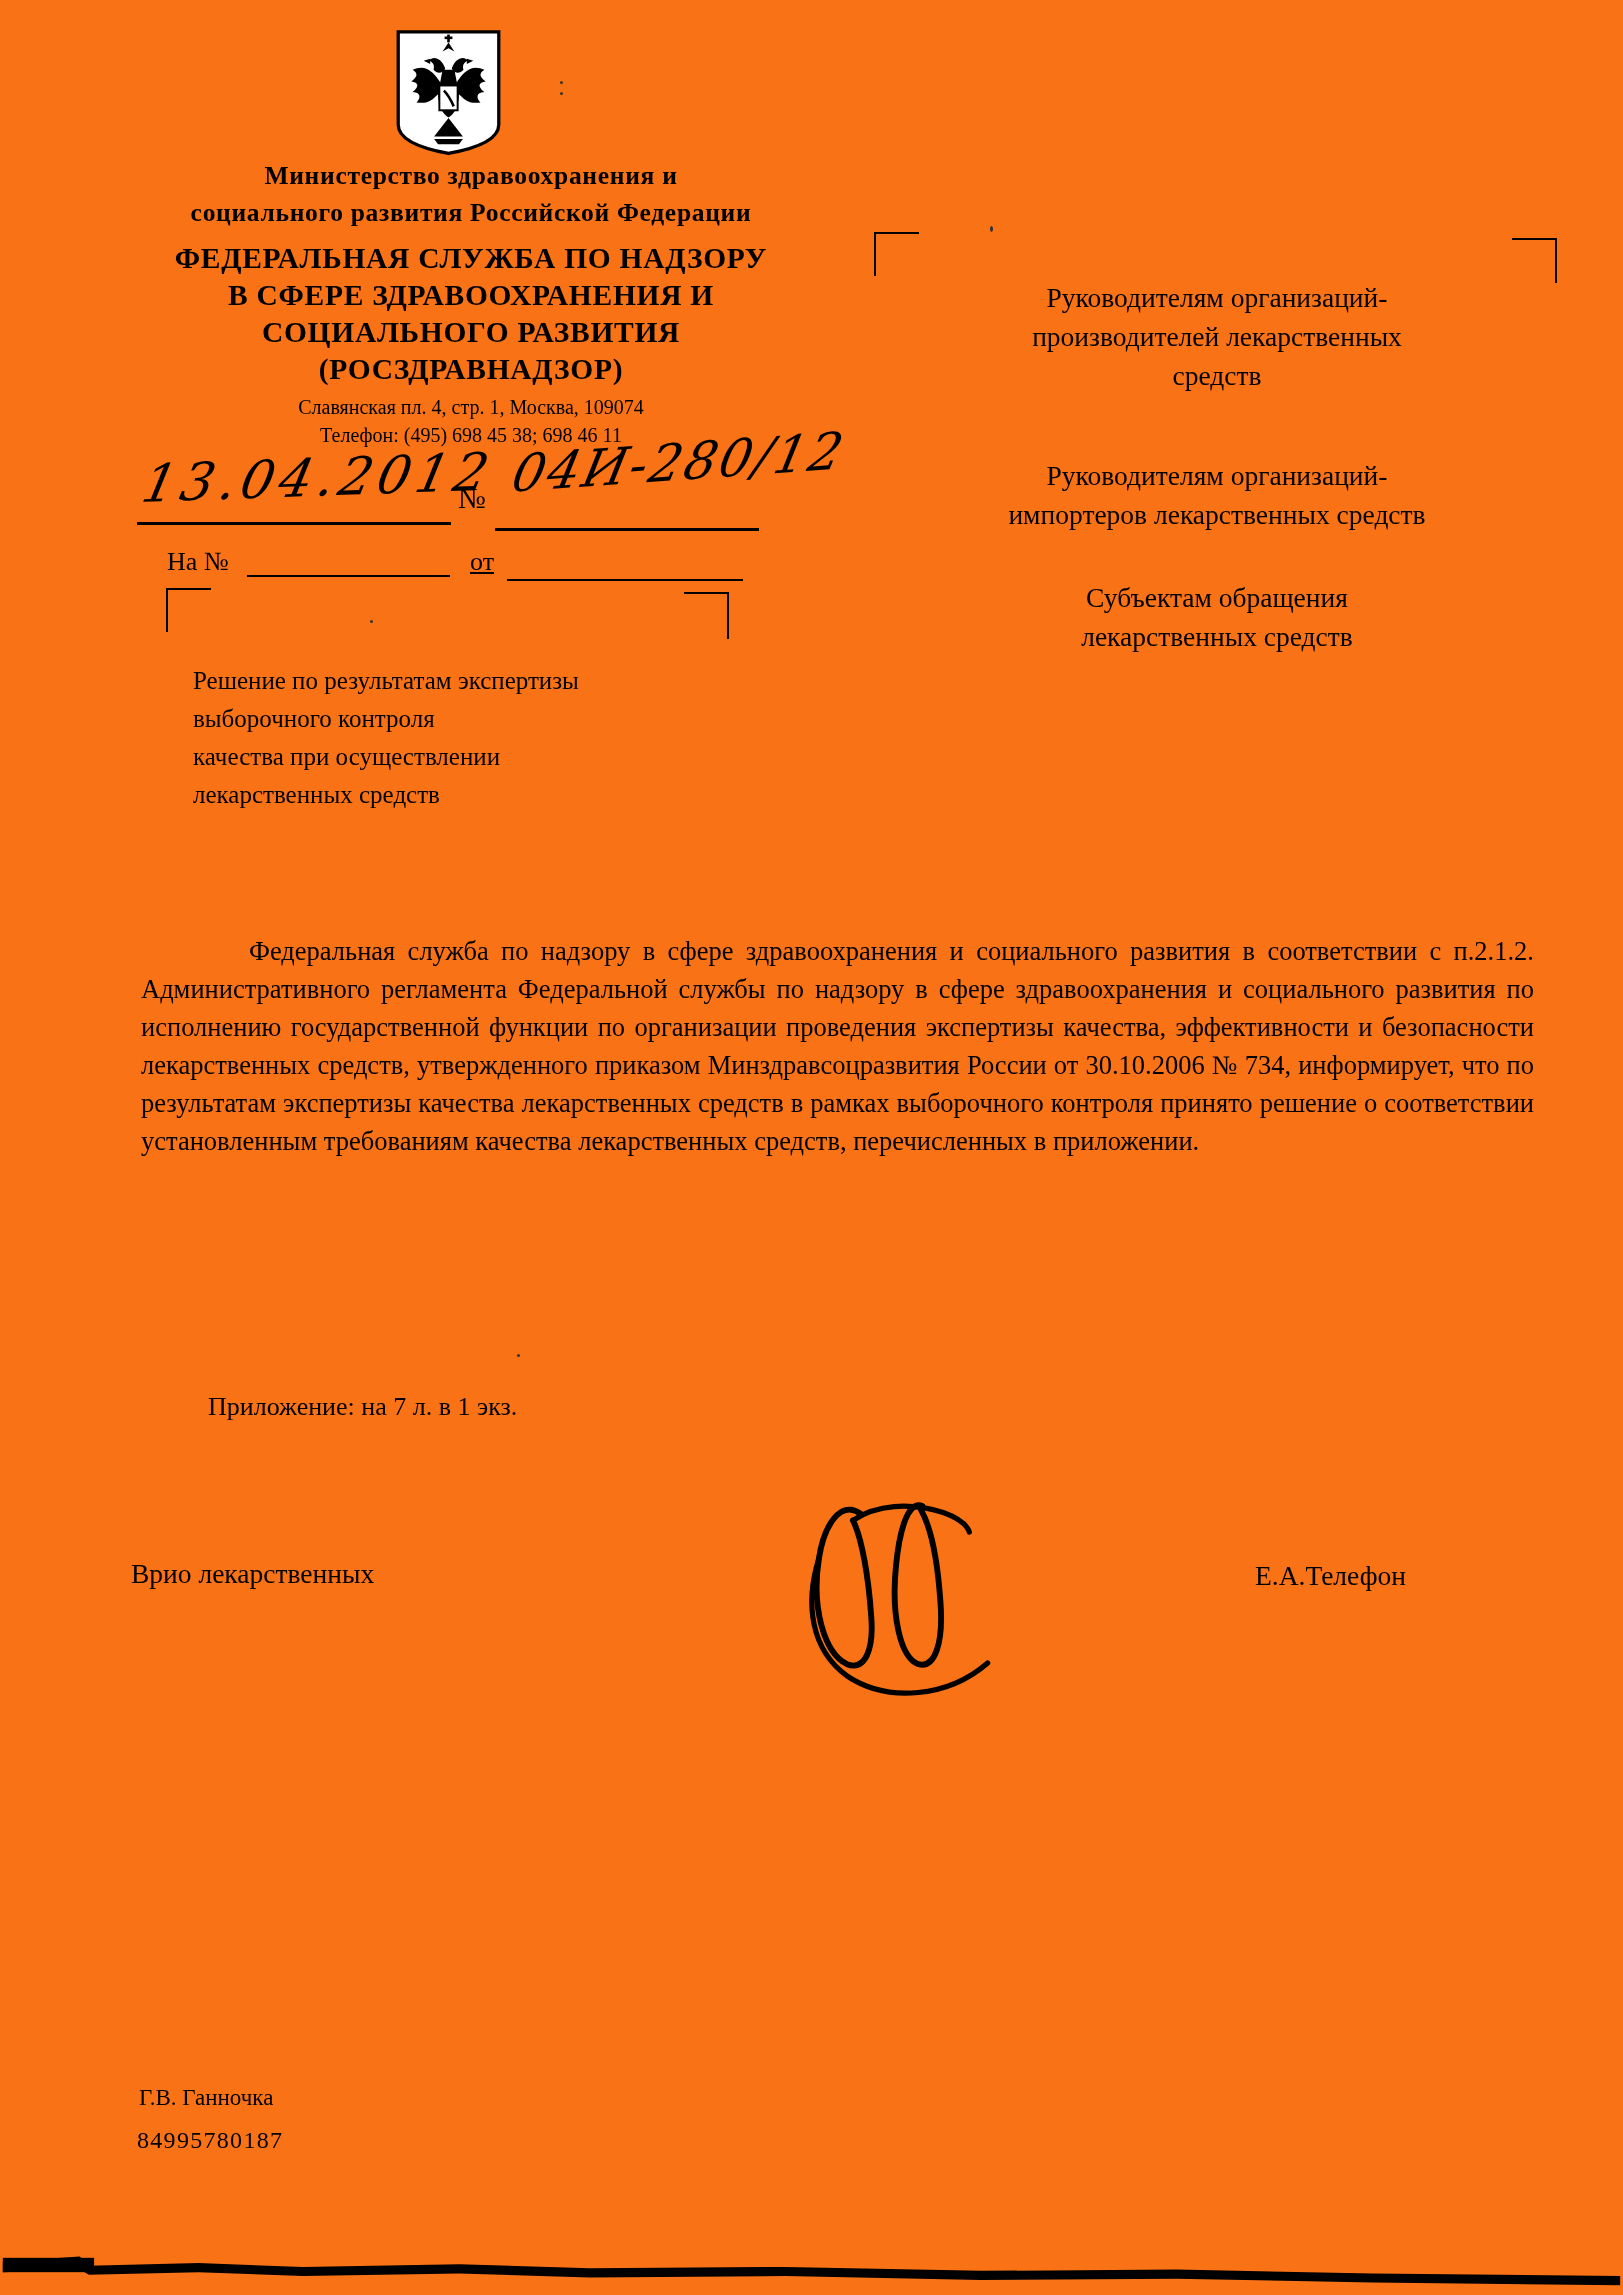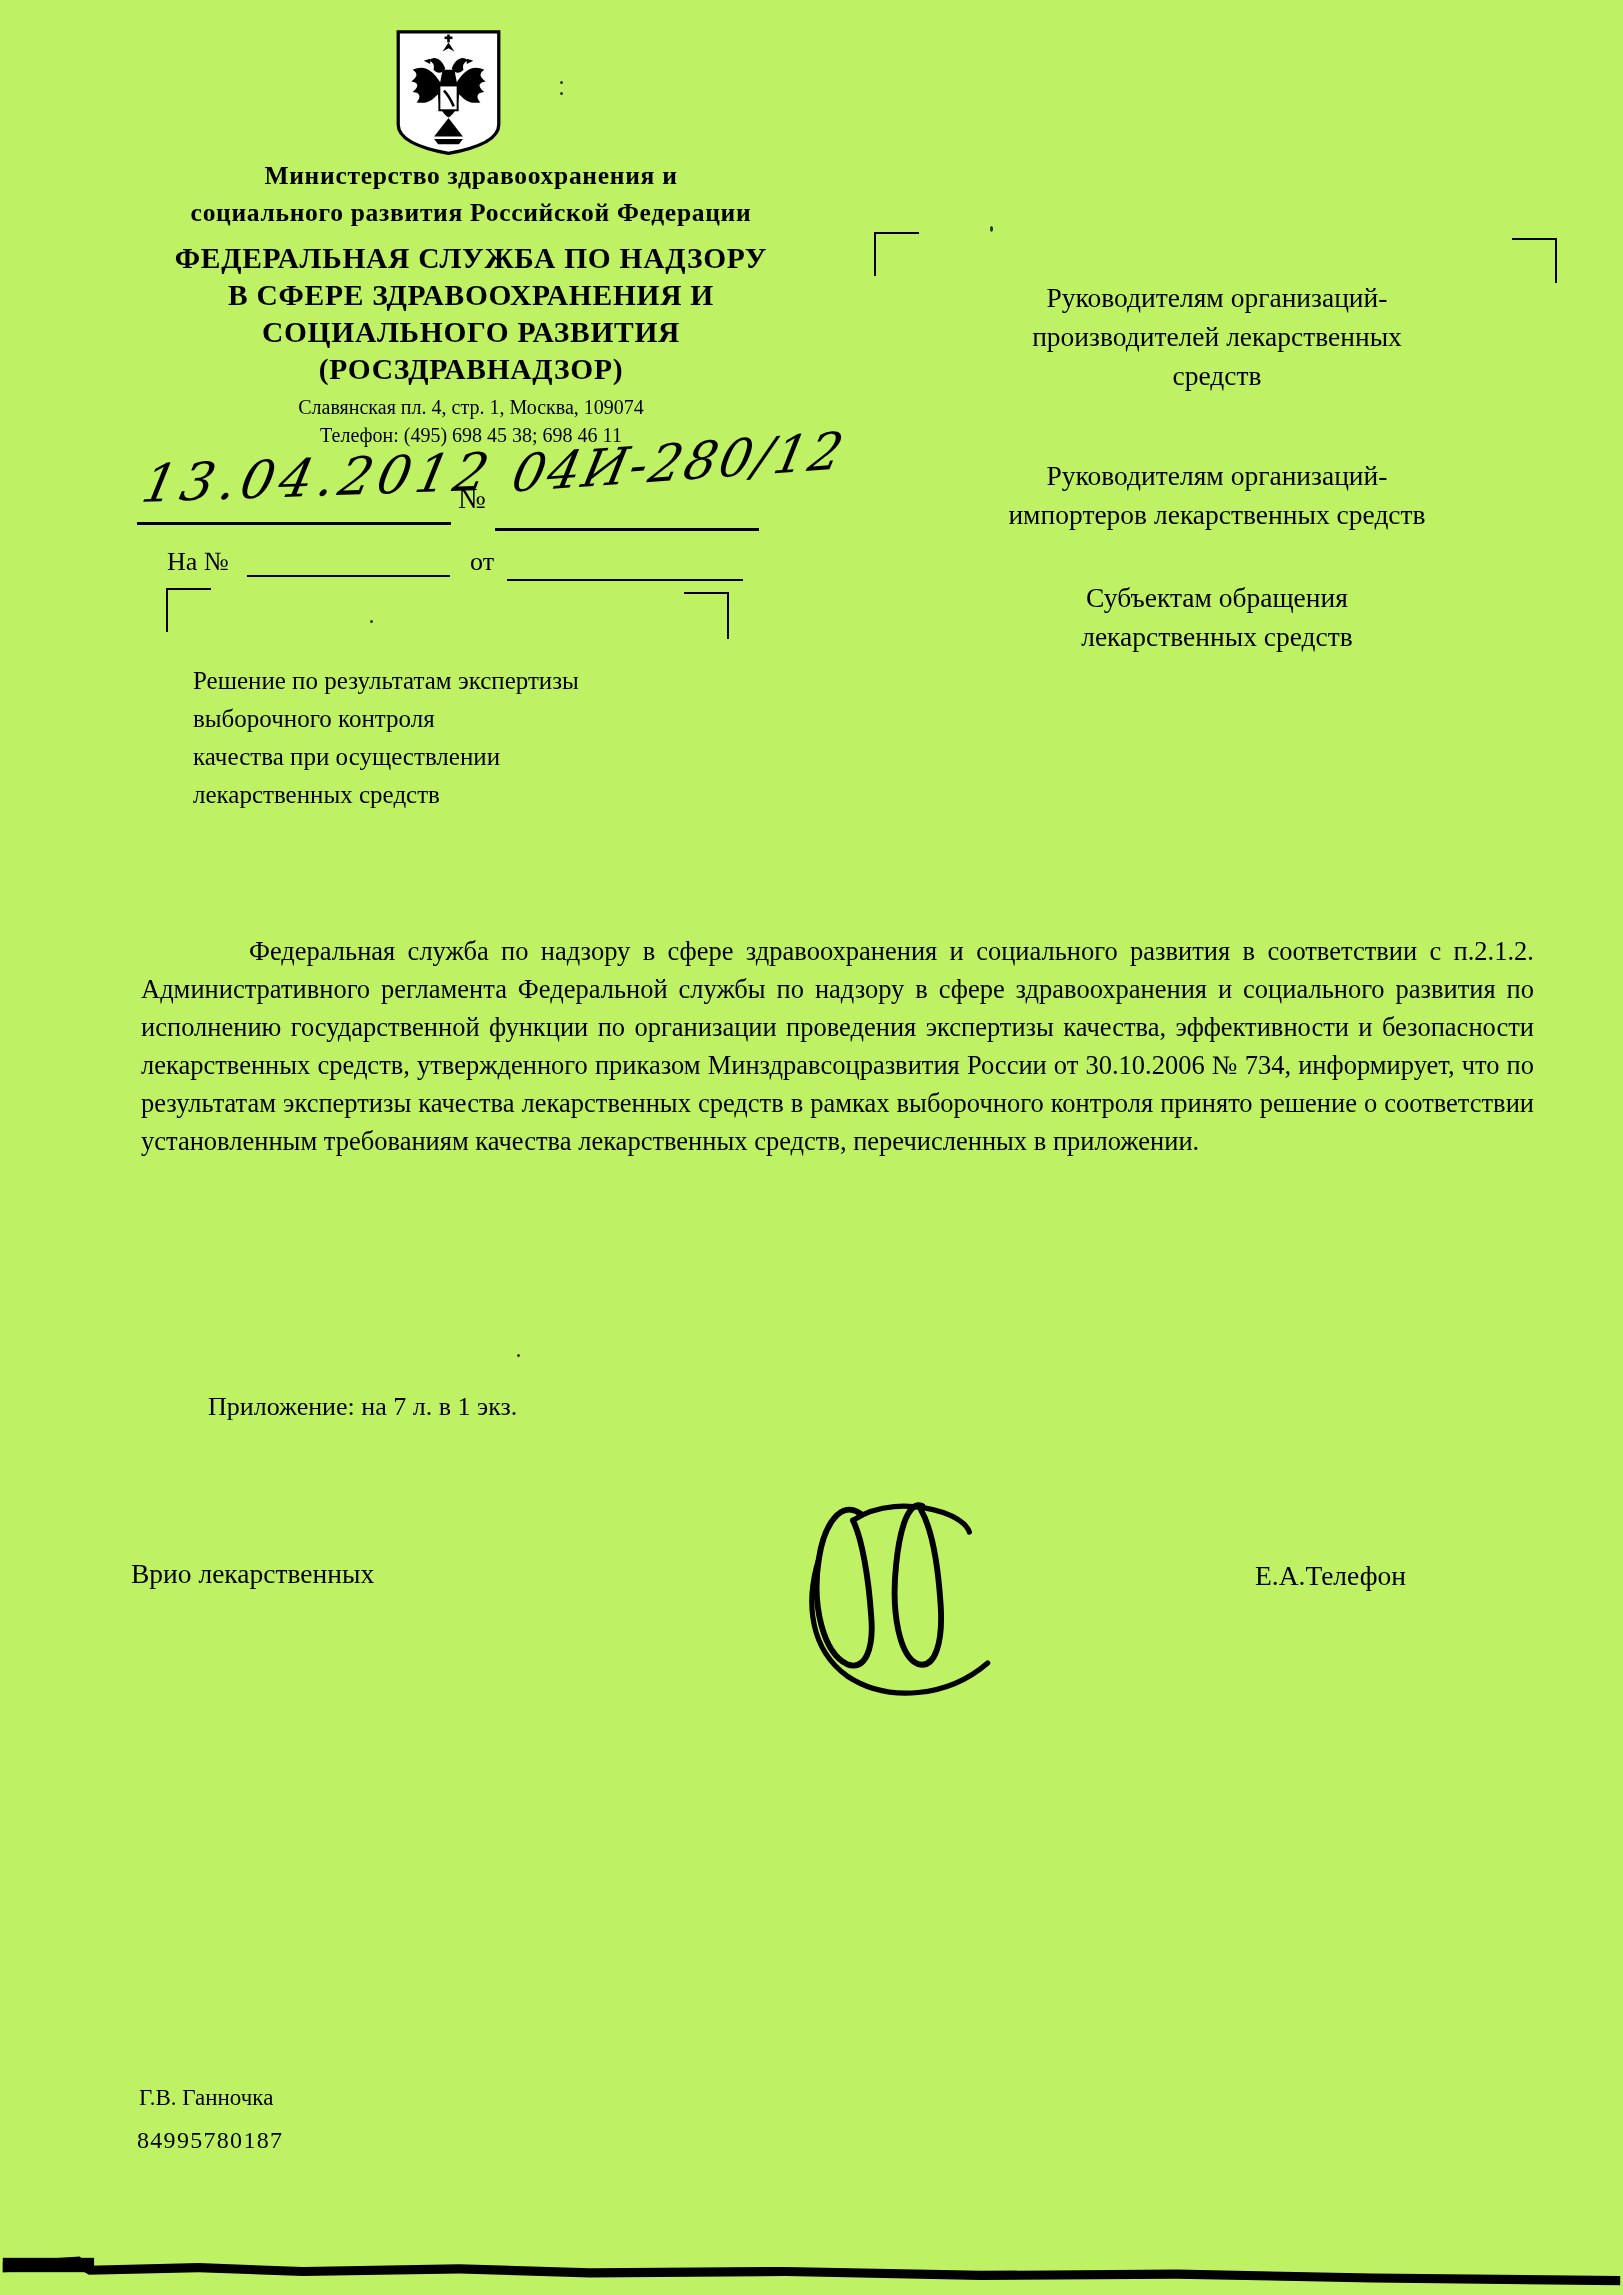--- a/index.html
+++ b/index.html
@@ -1,19 +1,19 @@
 <!DOCTYPE html>
 <html style="font-size:10.5px"><head>
 <meta charset="utf-8">
 <style>
   html,body{margin:0;padding:0;background:#777;}
   .page{
     position:relative;
     width:1623px;height:2295px;
-    background:#bef264;
+    background:#f97316;
     overflow:hidden;
     font-family:"Liberation Serif","DejaVu Serif",serif;
     color:#000;
   }
   .abs{position:absolute;}
   
   .hdr-col{left:85px;top:157px;width:772px;text-align:center;}
   .ministry-line{font-size:25.5px;font-weight:bold;line-height:37px;letter-spacing:0.7px;}
   .service-block{margin-top:9.2px;}
   .service-line{font-size:29.5px;font-weight:bold;line-height:37px;letter-spacing:0.7px;}
@@ -27,21 +27,21 @@
     transform-origin:left bottom;
     white-space:nowrap;
   }
   .hw-date{left:137px;top:454px;font-size:52px;letter-spacing:5.2px;}
   .hw-num{left:507px;top:445px;font-size:51px;letter-spacing:2.6px;transform:rotate(-4deg) skewX(-16deg);}
   .no-sign{left:458px;top:482px;font-size:29px;}
   .rule{border-bottom:3.3px solid #000;height:0;}
   .rule-date{left:137px;top:522px;width:314px;}
   .rule-num{left:495px;top:528px;width:264px;}
   .na-label{left:167px;top:547px;font-size:26px;}
-  .ot-label{left:470px;top:547px;font-size:26px;}
+  .ot-label{left:470px;top:547px;font-size:26px;text-decoration:underline;}
   .rule-na{left:247px;top:575px;width:203px;border-bottom-width:2.6px;}
   .rule-ot{left:507px;top:579px;width:236px;border-bottom-width:2.6px;}
   
   .bracket{width:43px;height:42px;}
   .br-tl{border-top:2.6px solid #000;border-left:2.6px solid #000;}
   .br-tr{border-top:2.6px solid #000;border-right:2.6px solid #000;}
   
   .subject{left:193px;top:662px;width:537px;font-size:25px;line-height:38px;}
   
   .recips{left:844px;top:278px;width:746px;text-align:center;font-size:27.5px;line-height:39px;}

